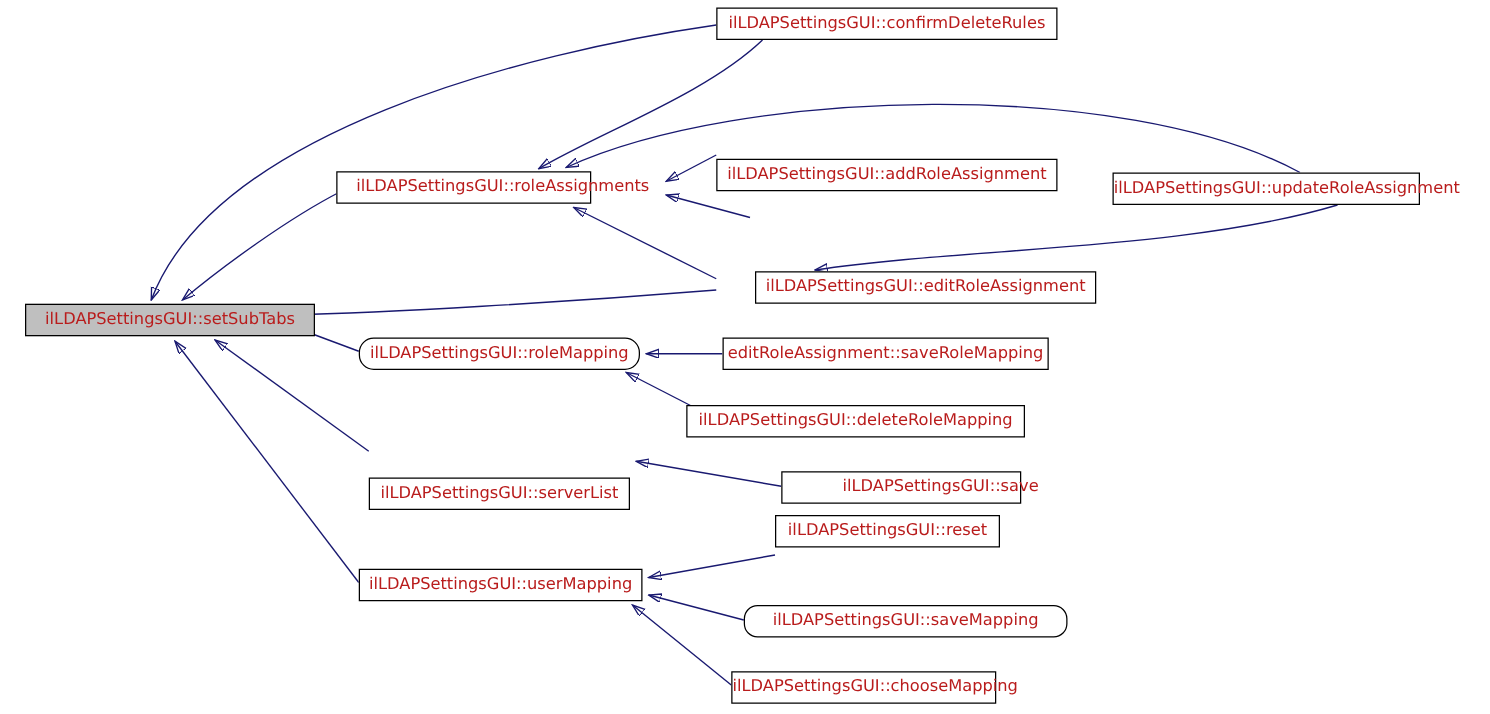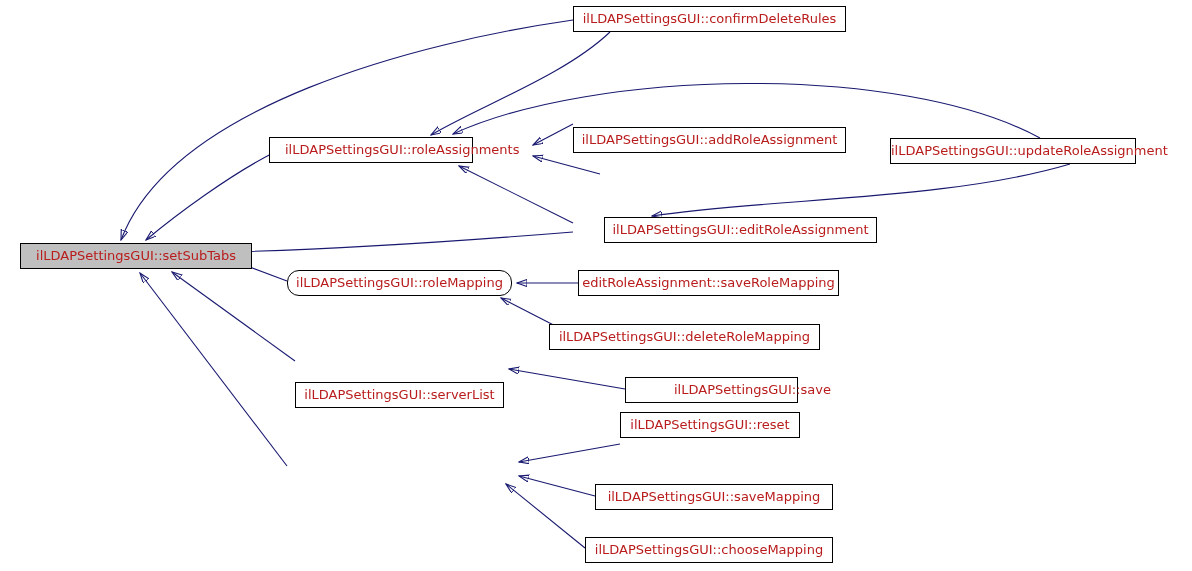--- a/index.html
+++ b/index.html
@@ -50,25 +50,25 @@
   .n-confirmDeleteRules{ left: 573px; top: 6px;   width: 273px; }
   .n-roleAssignments   { left: 269px; top: 137px; width: 204px; padding-left: 15px; }
   .n-addRoleAssignment { left: 573px; top: 110px; width: 273px; margin-top: 17px; }
   .n-deleteRules       { left: 600px; top: 163px; width: 220px; }
   .n-updateRoleAssignment { left: 890px; top: 138px; width: 246px; }
   .n-editRoleAssignment{ left: 573px; top: 217px; width: 273px; margin-left: 31px; }
   .n-roleMapping       { left: 287px; top: 270px; width: 225px; border-radius: 12px; }
   .n-saveRoleMapping   { left: 578px; top: 270px; width: 261px; }
   .n-deleteRoleMapping { left: 549px; top: 324px; width: 271px; }
   .n-serverList        { left: 295px; top: 350px; width: 209px; margin-top: 32px; }
-  .n-save              { left: 625px; top: 377px; width: 173px; padding-left: 48px; }
+  .n-save              { left: 625px; top: 377px; width: 192px; padding-left: 48px; }
   .n-userMapping       { left: 287px; top: 455px; width: 227px; }
   .n-reset             { left: 620px; top: 412px; width: 180px; }
-  .n-saveMapping       { left: 595px; top: 484px; width: 238px; }
-  .n-chooseMapping     { left: 585px; top: 537px; width: 248px; }
+  .n-saveMapping       { left: 595px; top: 484px; width: 259px; border-radius: 11px; }
+  .n-chooseMapping     { left: 585px; top: 537px; width: 212px; }
 </style>
 </head>
 <body>
 
 <div class="canvas">
 
   <svg class="edges" viewBox="0 0 1192 571" xmlns="http://www.w3.org/2000/svg">
     <defs>
       <marker id="arrow" markerUnits="userSpaceOnUse" markerWidth="11" markerHeight="8" refX="10" refY="3.5" orient="auto">
         <path d="M0,0 L10,3.5 L0,7 z" fill="#191970" stroke="none"></path>
@@ -99,17 +99,18 @@
   <div class="node n-confirmDeleteRules">ilLDAPSettingsGUI::confirmDeleteRules</div>
   <div class="node n-roleAssignments">ilLDAPSettingsGUI::roleAssignments</div>
   <div class="node n-addRoleAssignment">ilLDAPSettingsGUI::addRoleAssignment</div>
   <div class="node n-updateRoleAssignment">ilLDAPSettingsGUI::updateRoleAssignment</div>
   <div class="node n-editRoleAssignment">ilLDAPSettingsGUI::editRoleAssignment</div>
   <div class="node n-roleMapping">ilLDAPSettingsGUI::roleMapping</div>
   <div class="node n-saveRoleMapping">editRoleAssignment::saveRoleMapping</div>
   <div class="node n-deleteRoleMapping">ilLDAPSettingsGUI::deleteRoleMapping</div>
   <div class="node n-serverList">ilLDAPSettingsGUI::serverList</div>
   <div class="node n-save">ilLDAPSettingsGUI::save</div>
+  <div class="node n-userMapping">ilLDAPSettingsGUI::userMapping</div>
   <div class="node n-reset">ilLDAPSettingsGUI::reset</div>
   <div class="node n-saveMapping">ilLDAPSettingsGUI::saveMapping</div>
   <div class="node n-chooseMapping">ilLDAPSettingsGUI::chooseMapping</div>
 
 </div>
 
 </body></html>

